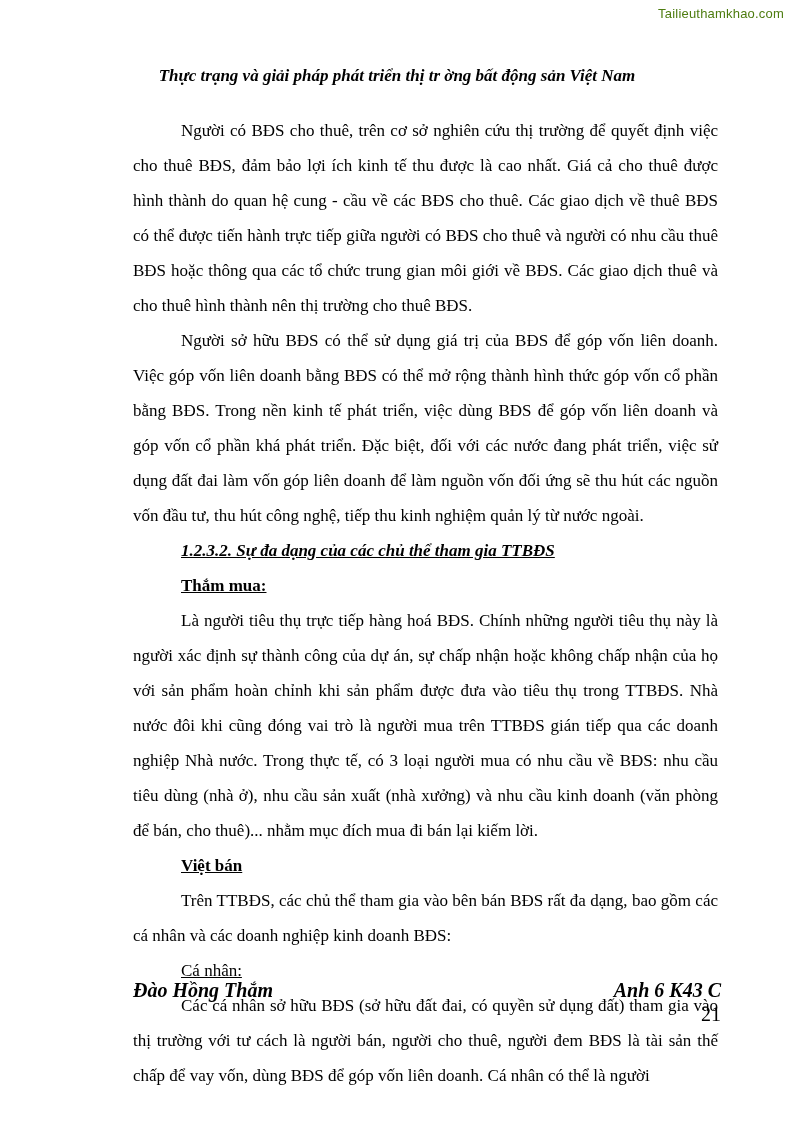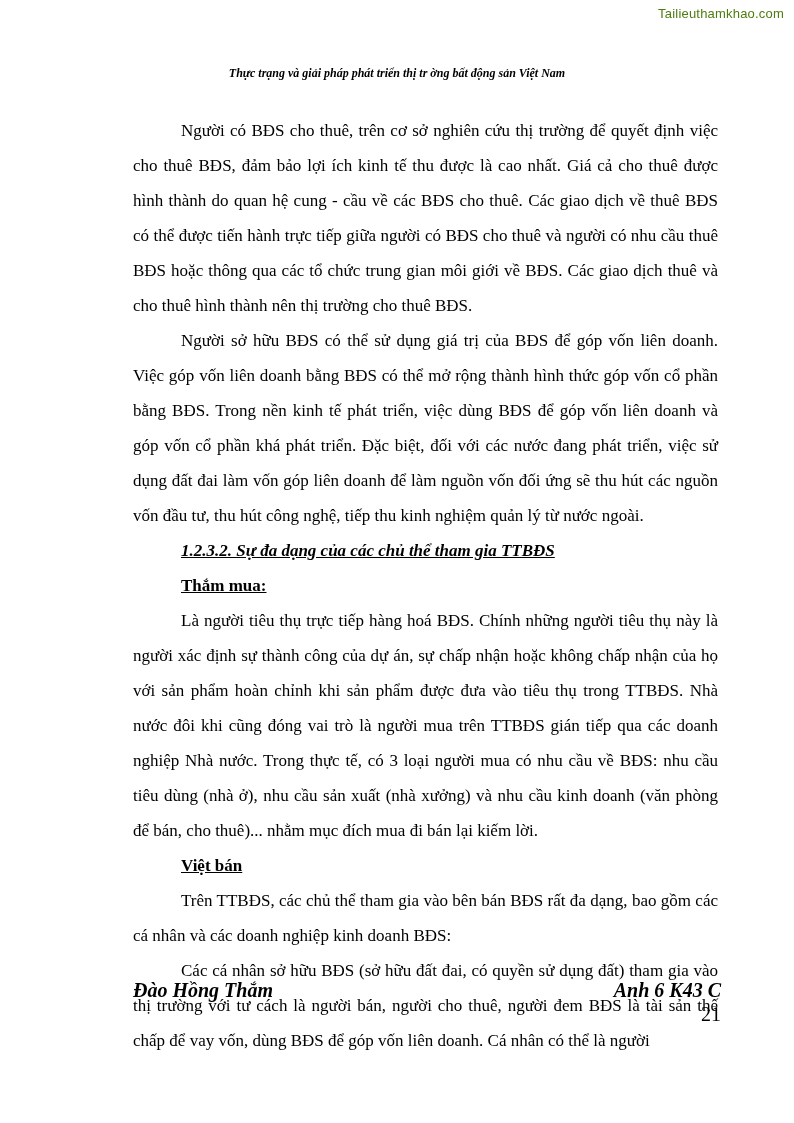--- a/index.html
+++ b/index.html
@@ -1,21 +1,21 @@
 <!DOCTYPE html>
 <html><head>
 <meta charset="utf-8">
 <style>
   html, body { margin: 0; padding: 0; background: #ffffff; }
   body { width: 794px; height: 1123px; position: relative; overflow: hidden;
          font-family: "Liberation Serif", "DejaVu Serif", serif; color: #000; }
   .watermark { position: absolute; top: 6px; right: 10px; font-family: "Liberation Sans", "DejaVu Sans", sans-serif;
                font-size: 13px; color: #4d7c0f; letter-spacing: 0.2px; }
   .running-header { position: absolute; top: 66px; left: 0; width: 794px; text-align: center;
-                    font-size: 12px; font-weight: bold; font-style: italic; }
+                    font-size: 17px; font-weight: bold; font-style: italic; }
   .content { position: absolute; top: 113px; left: 133px; width: 585px; font-size: 17px; line-height: 35px; }
   .para { text-align: justify; text-indent: 48px; margin: 0; }
   .subhead { margin: 0; padding-left: 48px; }
   .u { text-decoration: underline; }
   .b { font-weight: bold; }
   .bi { font-weight: bold; font-style: italic; }
   .footer { position: absolute; top: 979px; left: 133px; width: 588px; font-size: 20px; height: 24px; text-decoration: underline; }
   .footer .left { position: absolute; left: 0; font-weight: bold; font-style: italic; }
   .footer .center { position: absolute; left: 0; width: 100%; text-align: right; margin-top: 24px; }
   .footer .right { position: absolute; right: 0; font-weight: bold; font-style: italic; }
@@ -28,20 +28,21 @@
 <div class="running-header">Thực trạng và giải pháp phát triển thị tr  ờng bất động sản Việt Nam</div>
 
 <div class="content">
   <p class="para">Người có BĐS cho thuê, trên cơ sở nghiên cứu thị trường để quyết định việc cho thuê BĐS, đảm bảo lợi ích kinh tế thu được là cao nhất. Giá cả cho thuê được hình thành do quan hệ cung - cầu về các BĐS cho thuê. Các giao dịch về thuê BĐS có thể được tiến hành trực tiếp giữa người có BĐS cho thuê và người có nhu cầu thuê BĐS hoặc thông qua các tổ chức trung gian môi giới về BĐS. Các giao dịch thuê và cho thuê hình thành nên thị trường cho thuê BĐS.</p>
   <p class="para">Người sở hữu BĐS có thể sử dụng giá trị của BĐS để góp vốn liên doanh. Việc góp vốn liên doanh bằng BĐS có thể mở rộng thành hình thức góp vốn cổ phần bằng BĐS. Trong nền kinh tế phát triển, việc dùng BĐS để góp vốn liên doanh và góp vốn cổ phần khá phát triển. Đặc biệt, đối với các nước đang phát triển, việc sử dụng đất đai làm vốn góp liên doanh để làm nguồn vốn đối ứng sẽ thu hút các nguồn vốn đầu tư, thu hút công nghệ, tiếp thu kinh nghiệm quản lý từ nước ngoài.</p>
   <p class="subhead"><span class="u bi">1.2.3.2.  Sự đa dạng của các chủ thể tham gia TTBĐS</span></p>
   <p class="subhead"><span class="u b">Thắm mua:</span></p>
   <p class="para">Là người tiêu thụ trực tiếp hàng hoá BĐS. Chính những người tiêu thụ này là người xác định sự thành công của dự án, sự chấp nhận hoặc không chấp nhận của họ với sản phẩm hoàn chỉnh khi sản phẩm được đưa vào tiêu thụ trong TTBĐS. Nhà nước đôi khi cũng đóng vai trò là người mua trên TTBĐS gián tiếp qua các doanh nghiệp Nhà nước. Trong thực tế, có 3 loại người mua có nhu cầu về BĐS: nhu cầu tiêu dùng (nhà ở), nhu cầu sản xuất (nhà xưởng) và nhu cầu kinh doanh (văn phòng để bán, cho thuê)... nhằm mục đích mua đi bán lại kiếm lời.</p>
   <p class="subhead"><span class="u b">Việt bán</span></p>
   <p class="para">Trên TTBĐS, các chủ thể tham gia vào bên bán BĐS rất đa dạng, bao gồm các cá nhân và các doanh nghiệp kinh doanh BĐS:</p>
+  <p class="subhead"><span class="u">Cá nhân:</span></p>
   <p class="para">Các cá nhân sở hữu BĐS (sở hữu đất đai, có quyền sử dụng đất) tham gia vào thị trường với tư cách là người bán, người cho thuê, người đem BĐS là tài sản thế chấp để vay vốn, dùng BĐS để góp vốn liên doanh. Cá nhân có thể là người</p>
 </div>
 
 <div class="footer">
   <span class="left">Đào Hồng Thắm</span>
   <span class="center">21</span>
   <span class="right">Anh 6 K43 C</span>
 </div>
 
 </body></html>

